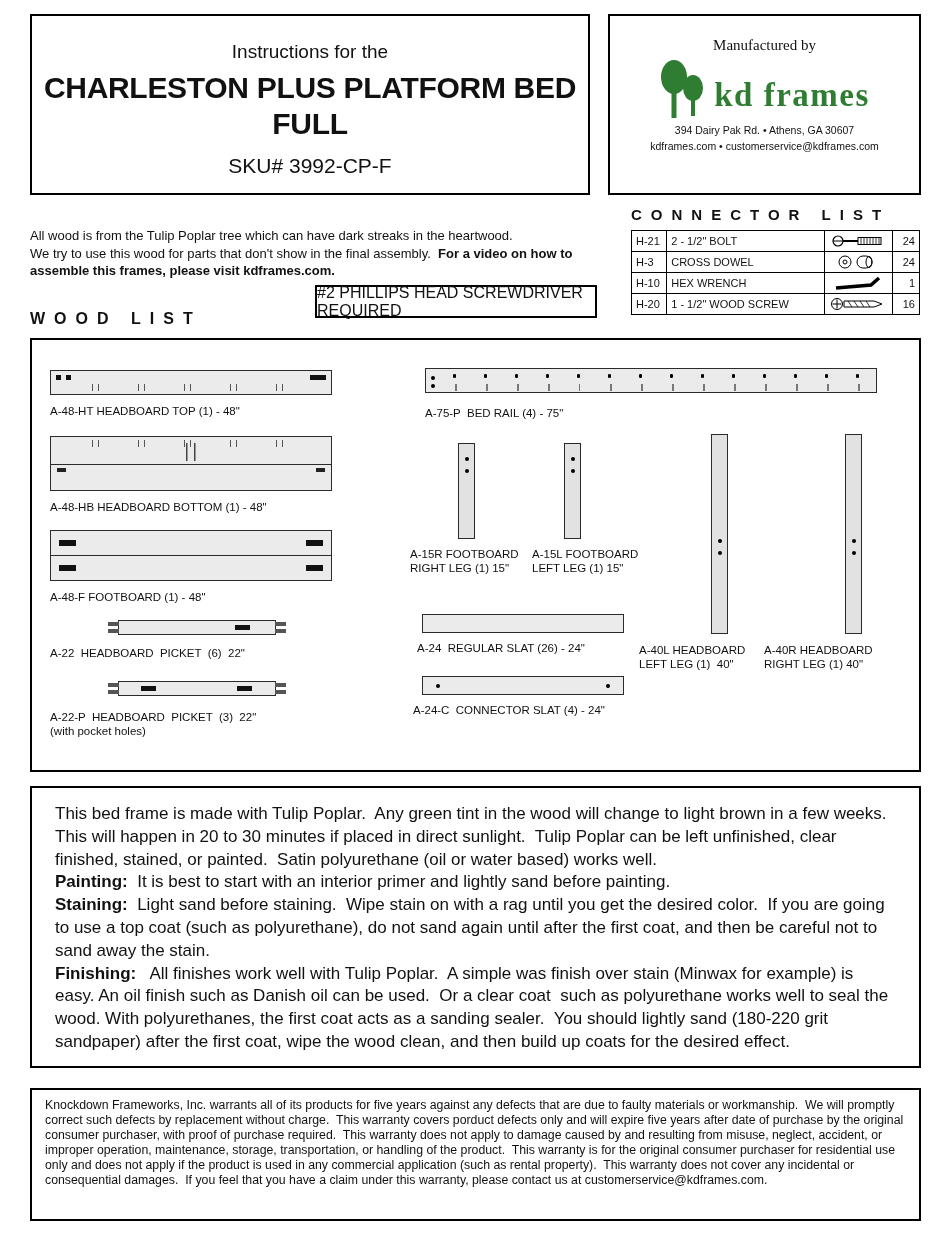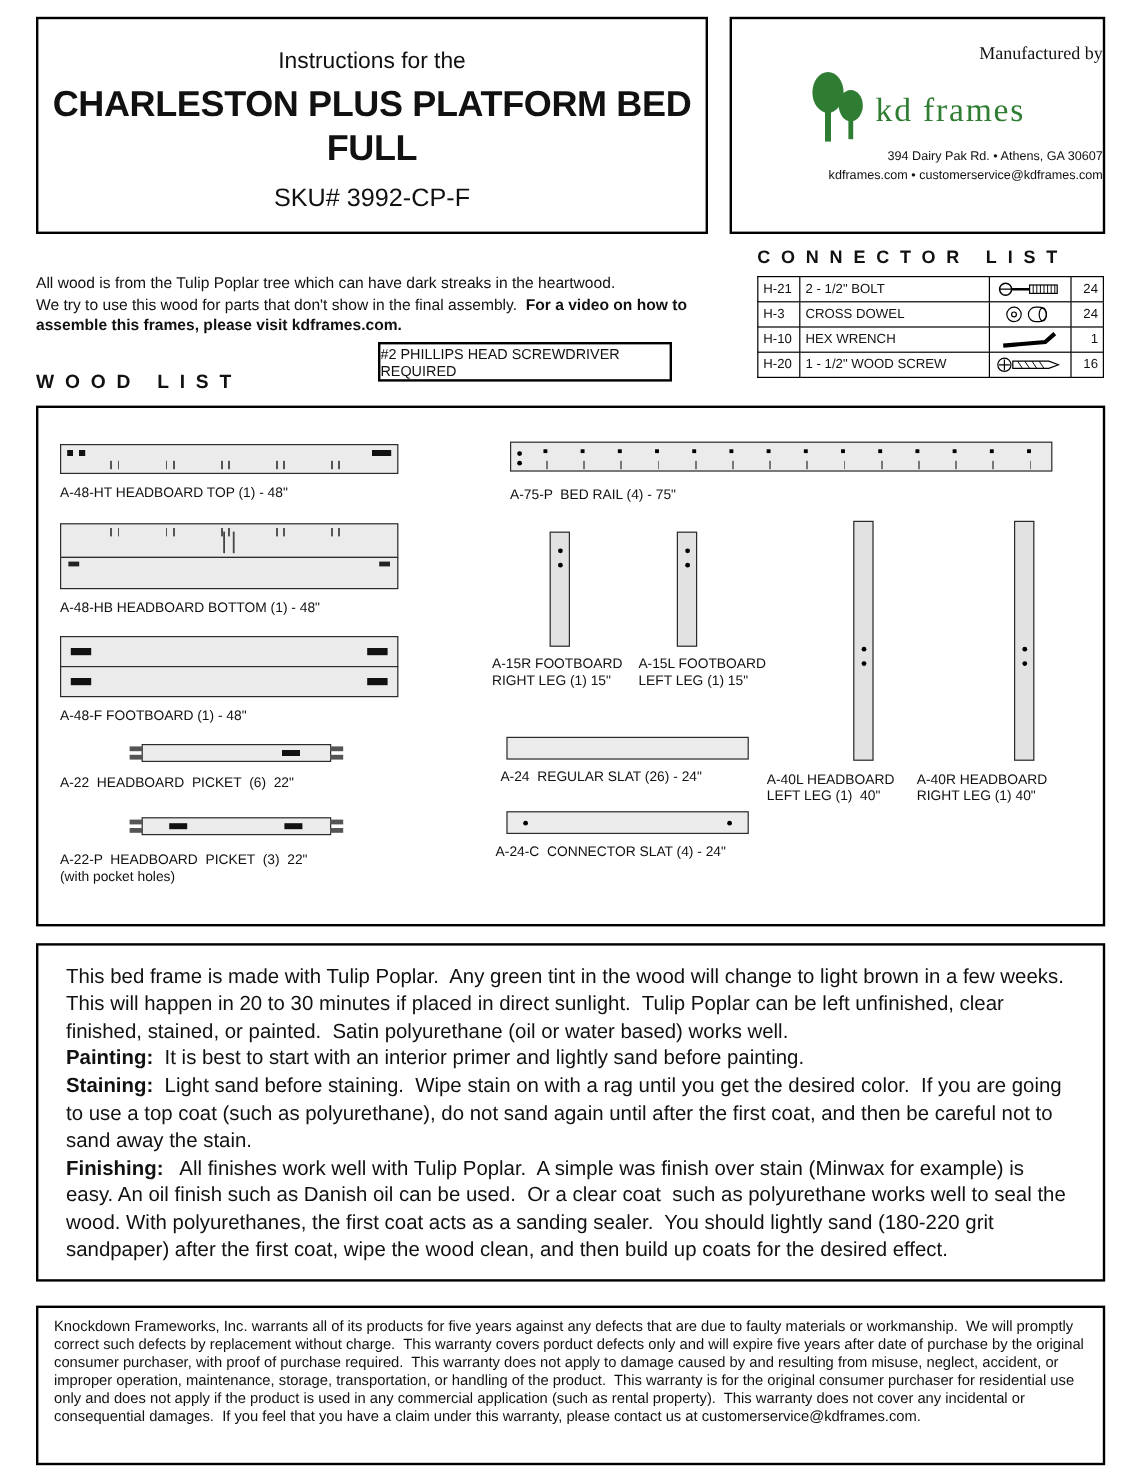--- a/index.html
+++ b/index.html
@@ -7,40 +7,40 @@
   body{width:950px;height:1235px;position:relative;font-family:"Liberation Sans",sans-serif;color:#111;overflow:hidden}
   .abs{position:absolute}
   .bdr{border:2px solid #000;background:#fff}
 
   
   #title-box{left:30px;top:14px;width:560px;height:181px;text-align:center}
   .instr{margin-top:25px;font-size:19px}
   .main-title{margin-top:7px;font-size:30px;font-weight:bold;line-height:36px;letter-spacing:-0.3px}
   .sku{margin-top:12px;font-size:21px}
 
-  #brand-box{left:608px;top:14px;width:313px;height:181px;text-align:right}
+  #brand-box{left:608px;top:14px;width:313px;height:181px;text-align:center}
   .manuf{margin-top:21px;font-family:"Liberation Serif",serif;font-size:15px}
   .logo-row{display:flex;align-items:flex-start;justify-content:center;gap:9px;margin-top:5px;height:64px}
-  .brand-name{font-family:"Liberation Serif",serif;font-weight:normal;font-size:28px;color:#2f7d32;letter-spacing:1.5px;margin-top:18px;white-space:nowrap}
+  .brand-name{font-family:"Liberation Serif",serif;font-weight:bold;font-size:33px;color:#2f7d32;letter-spacing:1.5px;margin-top:18px;white-space:nowrap}
   .addr{font-size:10.5px;margin-top:1px}
   .contact{font-size:10.5px;margin-top:4px}
 
   
   #intro{left:30px;top:227px;width:578px;font-size:13px;line-height:17.6px;white-space:pre-wrap}
   #hardware{left:631px;top:206px;width:289px}
   .hw-title{font-weight:bold;font-size:15px;letter-spacing:9px;white-space:nowrap;margin-bottom:7px}
   .hw-table{border-collapse:collapse;width:289px;font-size:11px}
   .hw-table td{border:1px solid #000;padding:1px 4px;height:21px;vertical-align:middle}
   .hw-id{width:34px}
   .hw-name{width:152px}
   .hw-icon{width:66px;text-align:center;padding:1px 2px}
   .hw-icon svg{display:block;margin:0 auto}
   .hw-qty{width:26px;text-align:right}
 
-  #tool-box{left:315px;top:285px;width:245px;height:33px;display:flex;align-items:center;justify-content:flex-end;font-size:12px}
+  #tool-box{left:315px;top:285px;width:282px;height:33px;display:flex;align-items:center;justify-content:flex-end;font-size:16px}
   #parts-title{left:30px;top:310px;font-weight:bold;font-size:16px;letter-spacing:9px;white-space:nowrap}
 
   
   #parts-box{left:30px;top:338px;width:891px;height:434px}
   .part{position:absolute;background:#ebebeb;border:1px solid #2b2b2b}
   .plabel{position:absolute;font-size:11.5px;line-height:14px;text-align:left;white-space:pre-wrap}
   .plabel.left{text-align:left}
 
   #p-hbt{left:18px;top:30px;width:282px;height:25px;
     background-color:#ebebeb;

